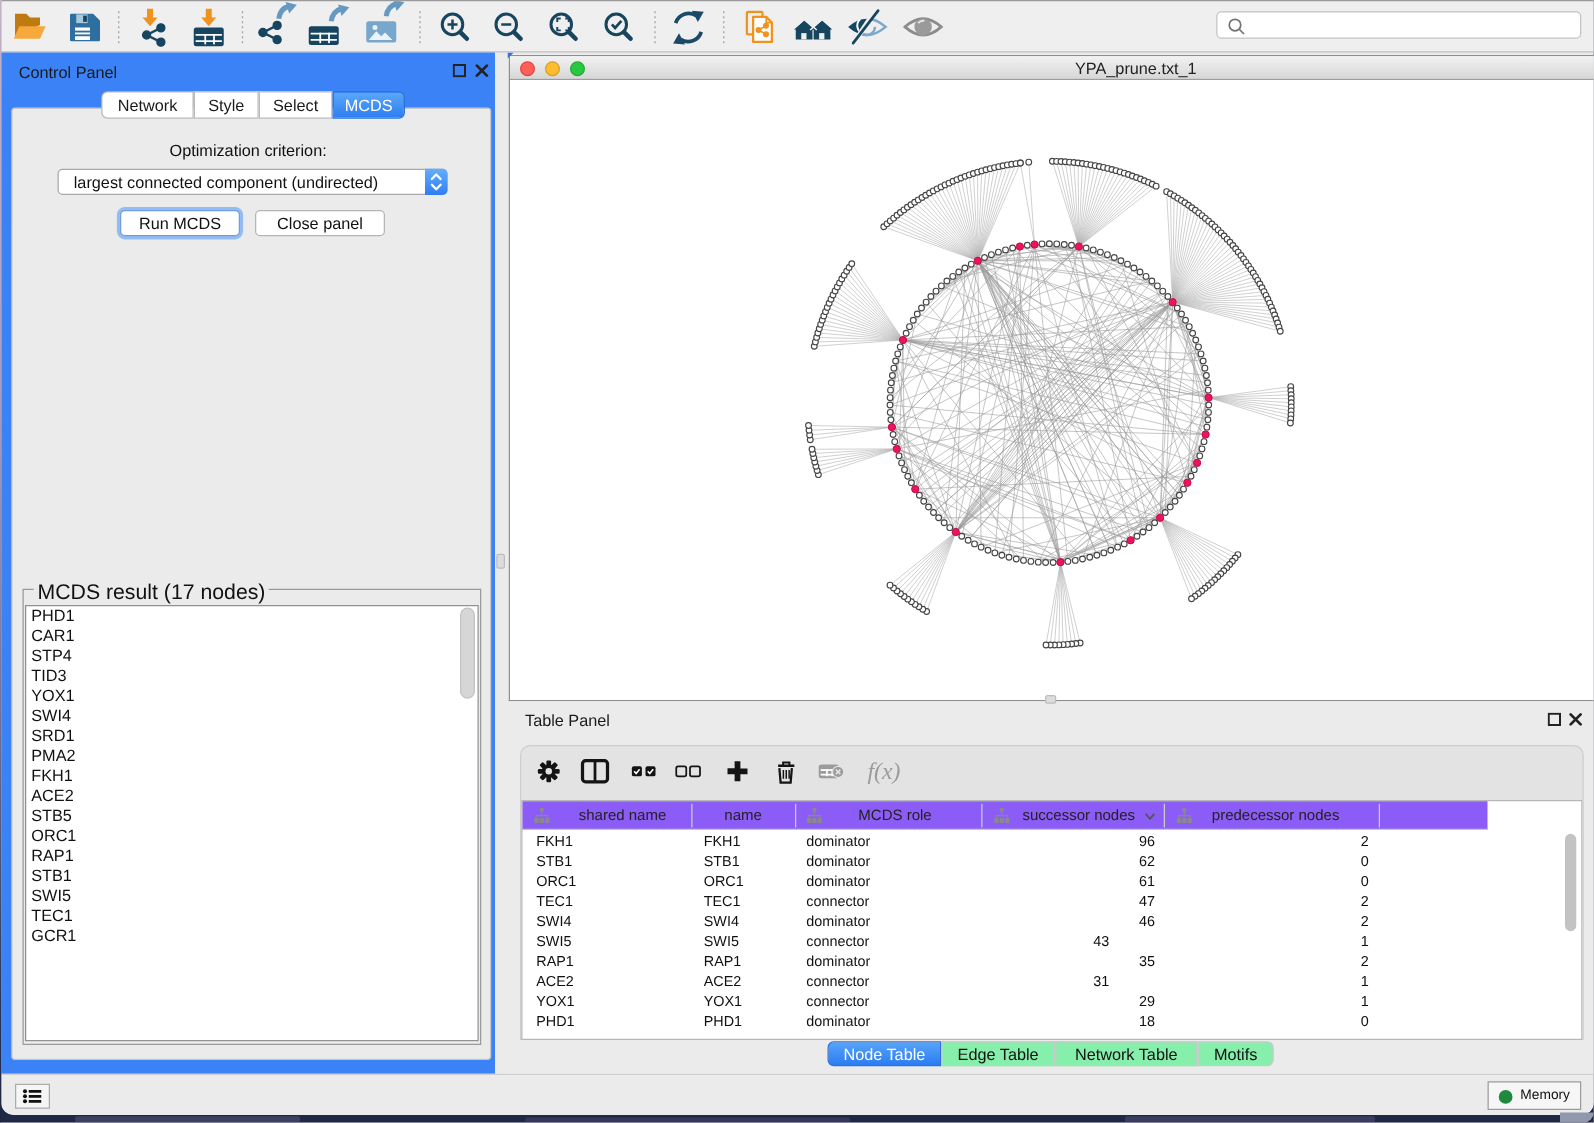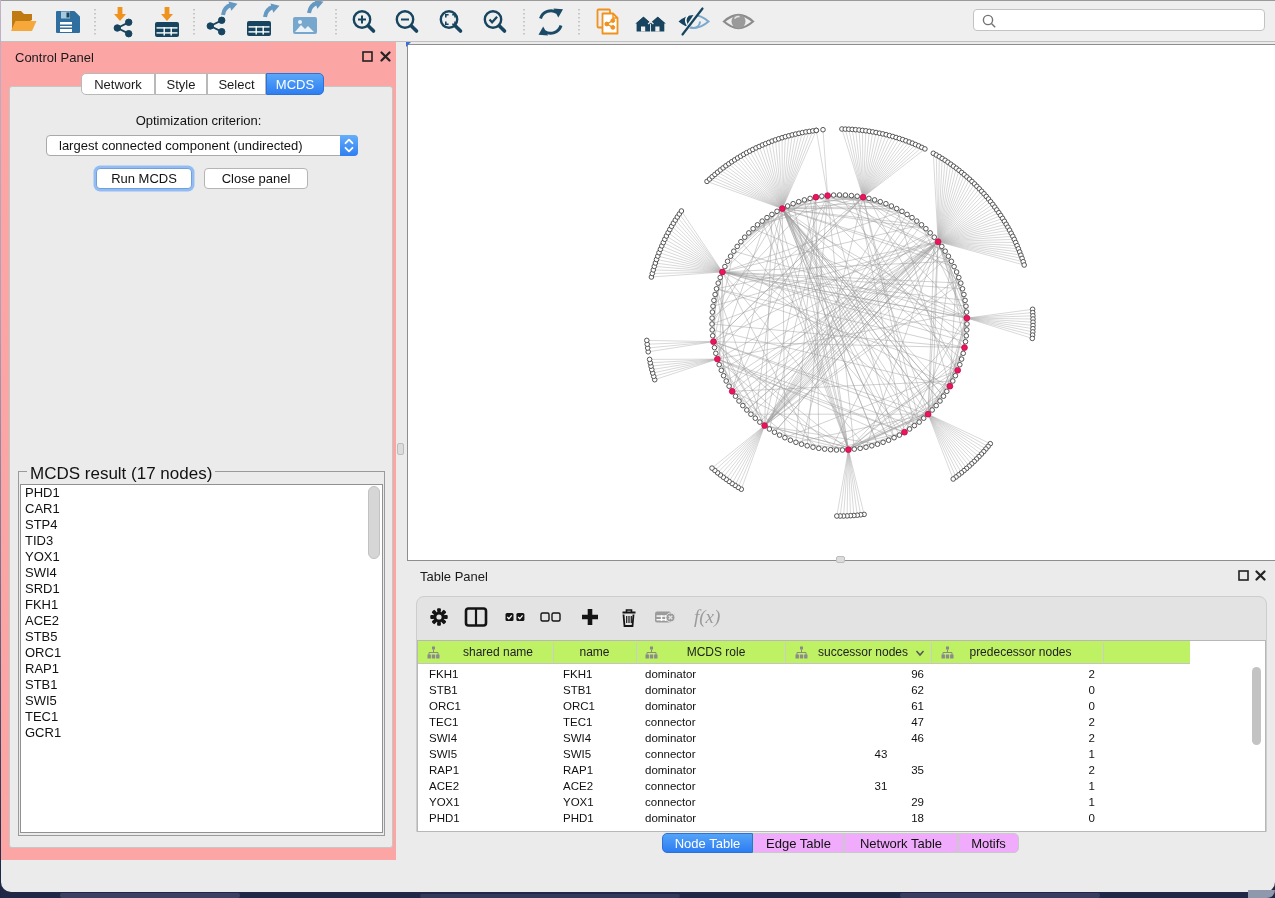--- a/index.html
+++ b/index.html
@@ -9,21 +9,21 @@
   background:linear-gradient(180deg,#c3b1c6 0%,#ab9fba 35%,#70708e 65%,#2a3455 90%,#1c2642 100%); }
 .streak { position:absolute; background:#5b5780; border-radius:2px; }
 #win { position:absolute; left:1px; top:0; width:1274px; height:892px;
   background:#ebebeb; border-radius:0 0 10px 10px; overflow:hidden; }
 
 #toolbar { position:absolute; left:0; top:0; width:100%; height:42px;
   background:#efefef; border-top:1px solid #9a9a9a; border-bottom:1px solid #c0c0c0; }
 #searchbox { position:absolute; left:972px; top:9px; width:292px; height:22px;
   background:#fff; border:1px solid #c3c3c3; border-radius:4px; }
 
-#cpanel { position:absolute; left:0; top:42px; width:395px; height:818px; background:#fca5a5; }
+#cpanel { position:absolute; left:0; top:42px; width:395px; height:818px; background:#3b82f6; }
 #cp-title { position:absolute; left:14px; top:8px; font-size:13px; color:#1a1a1a; }
 .winbtn { position:absolute; top:9px; width:11px; height:11px; }
 #cp-inner { position:absolute; left:8px; top:44px; width:384px; height:762px;
   border:1px solid #c6c6c6; border-radius:3px; background:#ebebeb; }
 .tab { position:absolute; z-index:3; top:31px; height:22px; background:#fff; border:1px solid #b9b9b9;
   font-size:13px; color:#1a1a1a; text-align:center; line-height:21px; }
 #tab-mcds { background:linear-gradient(180deg,#5aa7f8 0%,#2e7ef2 100%);
   color:#fff; border-color:#2e72d8; border-radius:0 5px 5px 0; }
 #optlabel { position:absolute; left:0; top:71px; width:395px; text-align:center;
   font-size:13px; color:#111; }
@@ -57,30 +57,30 @@
 #nettitle span { position:absolute; left:452px; top:2px; font-size:13px; color:#222; }
 .tl { position:absolute; top:4px; width:12px; height:12px; border-radius:50%; }
 
 #tpanel { position:absolute; left:396px; top:561px; width:879px; height:299px; background:#ebebeb; }
 #tp-title { position:absolute; left:23px; top:8px; font-size:13px; color:#1a1a1a; }
 #tp-tools { position:absolute; left:19px; top:35px; width:851px; height:236px;
   background:#e3e3e3; border:1px solid #cdcdcd; border-radius:8px 8px 0 0; }
 #ttable { position:absolute; left:20px; top:79px; width:849px; height:192px;
   background:#fff; border:1px solid #b7b7b7; }
 #thead { position:absolute; left:0; top:0; width:772px; height:23px;
-  background:#bef264; border-bottom:1px solid #c4c4c4; }
+  background:#8b5cf6; border-bottom:1px solid #c4c4c4; }
 #thead .hcell { position:absolute; top:0; height:23px; font-size:12px; color:#222;
   text-align:center; line-height:23px; }
 #thead .hsep { position:absolute; top:2px; height:19px; width:0; border-left:1px solid #cccccc; }
 .trow { position:absolute; left:0; width:847px; height:16px; font-size:11.5px; color:#111; }
 .trow span { position:absolute; line-height:16px; }
 #tscroll { position:absolute; right:4px; top:26px; width:9px; height:78px;
   background:#c3c3c3; border-radius:6px; }
 
-.btab { position:absolute; top:272px; height:20px; background:#f0abfc;
+.btab { position:absolute; top:272px; height:20px; background:#86efac;
   border:1px solid #c9c9c9; font-size:13px; color:#111; text-align:center; line-height:19px; }
 #btab-node { background:linear-gradient(180deg,#55a4f8 0%,#2c7cf2 100%);
   color:#fff; border-color:#2e72d8; border-radius:5px 0 0 5px; }
 
 #statusbar { position:absolute; left:0; top:859px; width:100%; height:32px;
   background:#ebebeb; border-top:1px solid #cdcdcd; }
 #listbtn { position:absolute; left:11px; top:7px; width:28px; height:20px;
   background:#f6f6f6; border:1px solid #ababab; }
 #membtn { position:absolute; right:10px; top:5px; width:75px; height:23px;
   background:#f6f6f6; border:1px solid #9b9b9b; font-size:11px; color:#111;
@@ -250,34 +250,41 @@
     <div id="groupbox">
       <span id="grouplabel">MCDS result (17 nodes)</span>
       <div id="mcdslist">
           <div class="li">PHD1</div>
           <div class="li">CAR1</div>
           <div class="li">STP4</div>
           <div class="li">TID3</div>
           <div class="li">YOX1</div>
           <div class="li">SWI4</div>
           <div class="li">SRD1</div>
+          <div class="li">PMA2</div>
           <div class="li">FKH1</div>
           <div class="li">ACE2</div>
           <div class="li">STB5</div>
           <div class="li">ORC1</div>
           <div class="li">RAP1</div>
           <div class="li">STB1</div>
           <div class="li">SWI5</div>
           <div class="li">TEC1</div>
           <div class="li">GCR1</div>
           <div id="listscroll"></div>
         </div>
     </div>
   </div>
   <div id="netwin">
+    <div id="nettitle">
+      <i class="tl" style="left:8px;background:#ff5f57;border:1px solid #e0443e"></i>
+      <i class="tl" style="left:28px;background:#febc2e;border:1px solid #d89e24"></i>
+      <i class="tl" style="left:48px;background:#28c840;border:1px solid #1eac31"></i>
+      <span>YPA_prune.txt_1</span>
+    </div>
     <svg id="netsvg" style="position:absolute;left:0;top:20px" width="869" height="496" viewBox="0 0 869 496">
         <g stroke="#9a9a9a" stroke-width="0.45" fill="none">
           <path d="M374.3 143.6L449.2 131.2"></path>
           <path d="M374.3 143.6L472.3 136.7"></path>
           <path d="M374.3 143.6L483.4 141.0"></path>
           <path d="M374.3 143.6L488.7 143.6"></path>
           <path d="M374.3 143.6L513.5 159.8"></path>
           <path d="M374.3 143.6L517.9 163.7"></path>
           <path d="M374.3 143.6L543.4 196.3"></path>
           <path d="M374.3 143.6L546.1 201.6"></path>
@@ -1202,20 +1209,33 @@
           <span style="left:420px;width:86px;text-align:right">18</span>
           <span style="left:560px;width:117px;text-align:right">0</span>
         </div>
       <div id="tscroll"></div>
     </div>
     <div class="btab" id="btab-node" style="left:265px;width:91px">Node Table</div>
     <div class="btab" style="left:356px;width:91px">Edge Table</div>
     <div class="btab" style="left:447px;width:114px">Network Table</div>
     <div class="btab" style="left:561px;width:61px;border-radius:0 5px 5px 0">Motifs</div>
   </div>
+  <div id="statusbar">
+    <div id="listbtn"><svg width="26" height="18" viewBox="0 0 26 18">
+          <g fill="#111">
+            <circle cx="7" cy="5" r="1.6"></circle>
+            <circle cx="7" cy="9" r="1.6"></circle>
+            <circle cx="7" cy="13" r="1.6"></circle>
+            <rect x="10" y="4" width="10" height="2.2"></rect>
+            <rect x="10" y="8" width="10" height="2.2"></rect>
+            <rect x="10" y="12" width="10" height="2.2"></rect>
+          </g>
+        </svg></div>
+    <div id="membtn"><i></i>Memory</div>
+  </div>
 </div>
 <div id="wallleft"></div>
 <div class="streak" style="left:60px;top:893px;width:180px;height:5px;opacity:.5"></div>
 <div class="streak" style="left:420px;top:894px;width:260px;height:4px;opacity:.35"></div>
 <div class="streak" style="left:900px;top:893px;width:200px;height:5px;opacity:.45"></div>
 <div style="position:absolute;left:1248px;top:890px;width:27px;height:8px;background:#8f98ad;border-radius:0 0 9px 0"></div>
 <div style="position:absolute;left:397px;top:443px;width:7px;height:12px;background:#dcdcdc;border:1px solid #bdbdbd;border-radius:2px"></div>
 <div style="position:absolute;left:836px;top:556px;width:9px;height:7px;background:#dcdcdc;border:1px solid #bdbdbd;border-radius:2px"></div>
 <svg style="position:absolute;left:406px;top:42px" width="5" height="5" viewBox="0 0 5 5">
     <path d="M0 0h5L0 5z" fill="#3a6fd8"></path>

